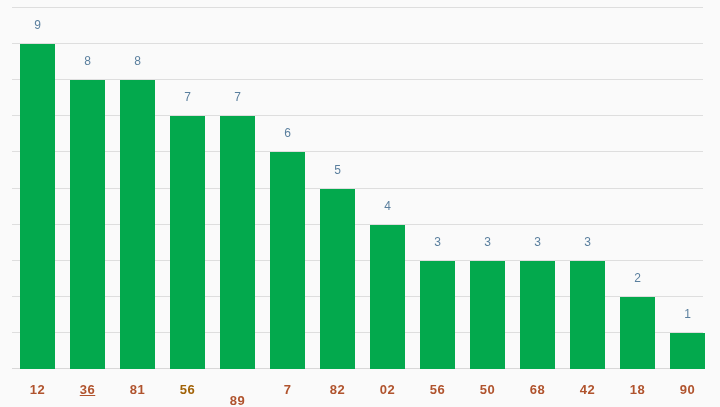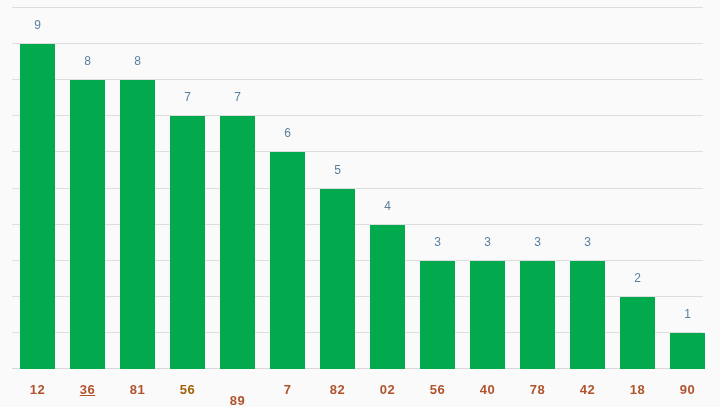--- a/index.html
+++ b/index.html
@@ -200,24 +200,24 @@
       <div class="xtick" style="left: 300px;">
         <div class="xtick-label" style="color: rgb(176, 83, 45);">82</div>
       </div>
       <div class="xtick" style="left: 350px;">
         <div class="xtick-label" style="color: rgb(176, 83, 45);">02</div>
       </div>
       <div class="xtick" style="left: 400px;">
         <div class="xtick-label" style="color: rgb(176, 83, 45);">56</div>
       </div>
       <div class="xtick" style="left: 450px;">
-        <div class="xtick-label" style="color: rgb(176, 83, 45);">40</div>
+        <div class="xtick-label" style="color: rgb(176, 83, 45);">50</div>
       </div>
       <div class="xtick" style="left: 500px;">
-        <div class="xtick-label" style="color: rgb(176, 83, 45);">78</div>
+        <div class="xtick-label" style="color: rgb(176, 83, 45);">68</div>
       </div>
       <div class="xtick" style="left: 550px;">
         <div class="xtick-label" style="color: rgb(176, 83, 45);">42</div>
       </div>
       <div class="xtick" style="left: 600px;">
         <div class="xtick-label" style="color: rgb(176, 83, 45);">18</div>
       </div>
       <div class="xtick" style="left: 650px;">
         <div class="xtick-label" style="color: rgb(176, 83, 45);">90</div>
       </div>

